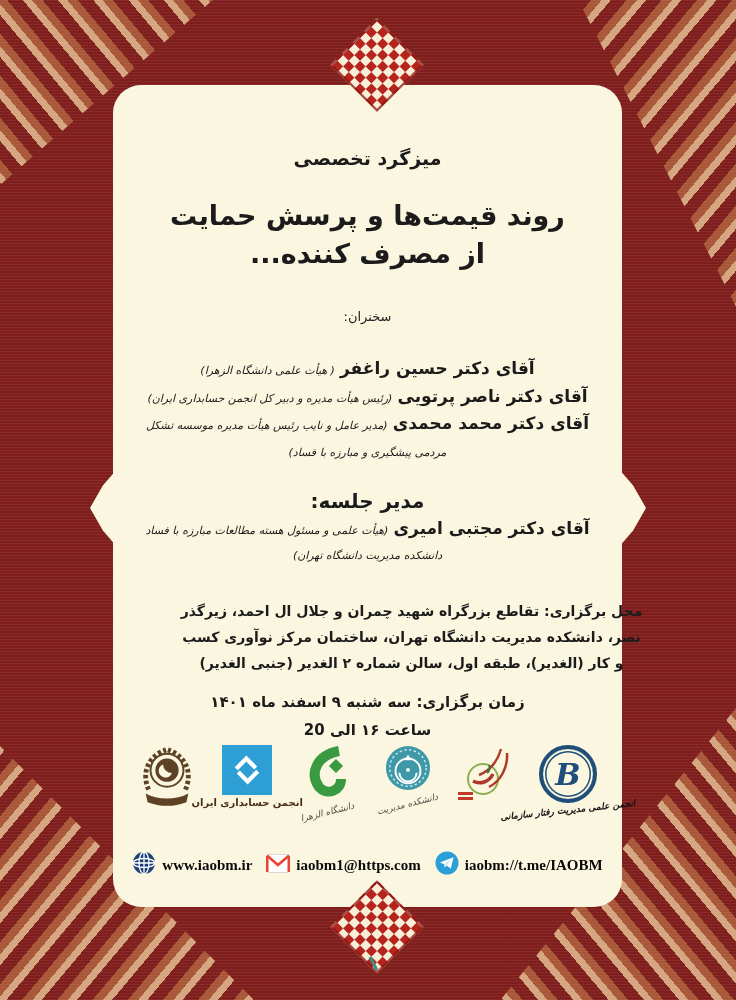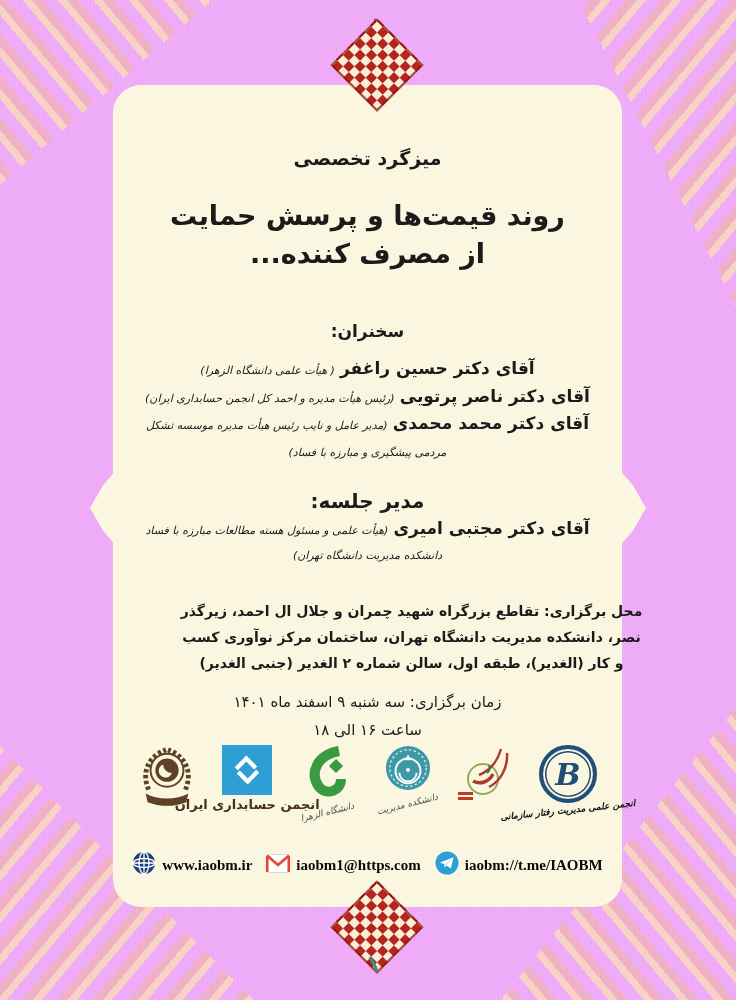--- a/index.html
+++ b/index.html
@@ -1,17 +1,17 @@
 <!DOCTYPE html>
 <html lang="fa"><head>
 <meta charset="utf-8">
 <style>
   html,body{margin:0;padding:0;}
   .stage{position:relative;width:736px;height:1000px;overflow:hidden;
-         background:#f0abfc;font-family:"DejaVu Sans",sans-serif;}
+         background:#7f1d1d;font-family:"DejaVu Sans",sans-serif;}
   .fabric{position:absolute;inset:0;pointer-events:none;
     background-image:
       repeating-linear-gradient(0deg, rgba(255,255,255,.06) 0 1px, transparent 1px 3px),
       repeating-linear-gradient(90deg, rgba(150,95,25,.06) 0 1px, transparent 1px 3px);}
   
   .corner{position:absolute;pointer-events:none;opacity:.8;}
   .corner.tl{left:-8px;top:-8px;width:230px;height:200px;
     background:repeating-linear-gradient(50deg, rgba(253,226,170,0) 0 12px, rgba(253,228,174,.85) 12px 19px, rgba(241,186,106,.45) 19px 27px);
     clip-path:polygon(0 0,100% 0,0 100%);}
   .corner.tr{right:-8px;top:-8px;width:170px;height:330px;
@@ -39,34 +39,34 @@
   .motif.top{left:344px;top:32px;}
   .motif.bottom{left:344px;top:894px;}
   .stem{position:absolute;width:3px;height:15px;background:#2f7d32;}
   .stem.top{left:377px;top:18px;transform:rotate(-28deg);}
   .stem.bottom{left:372px;top:956px;transform:rotate(-28deg);background:#3d8f86;}
 
   .blk{position:absolute;left:0;width:100%;text-align:center;}
   .event-type{top:62px;font-size:19px;font-weight:bold;}
   .title{top:112px;font-size:27px;font-weight:bold;line-height:1.4;
          padding:0 48px;box-sizing:border-box;text-align:center;}
-  .h-speakers{top:236px;font-size:17px;font-weight:bold;}
+  .h-speakers{top:224px;font-size:13px;font-weight:normal;}
   .speakers{top:270px;padding:0 32px;box-sizing:border-box;line-height:1.62;}
   .sp-name{font-size:17px;font-weight:bold;}
   .sp-aff{font-size:11px;font-style:italic;}
   .h-moderator{top:404px;font-size:20px;font-weight:bold;}
   .moderator{top:430px;padding:0 30px;box-sizing:border-box;line-height:1.55;}
   .venue{top:514px;padding:0 22px;box-sizing:border-box;
          font-size:14px;font-weight:bold;line-height:1.85;margin-left:44px;}
-  .schedule{top:604px;font-size:15px;font-weight:normal;line-height:1.85;}
+  .schedule{top:604px;font-size:15px;font-weight:bold;line-height:1.85;}
 
   .logos{top:660px;height:100px;direction:ltr;display:flex;align-items:flex-start;
          justify-content:space-between;padding:0 18px;box-sizing:border-box;}
   .logo{display:flex;flex-direction:column;align-items:center;width:72px;}
-  .logo .cap{font-size:13px;font-weight:bold;color:#4a3018;margin-top:2px;
+  .logo .cap{font-size:10px;font-weight:bold;color:#4a3018;margin-top:2px;
              white-space:nowrap;direction:rtl;}
   .cap.slant{transform:rotate(-14deg);font-style:italic;color:#52504a;font-weight:normal;font-size:9px;margin-top:4px;}
   .cap.navy{color:#111;font-style:italic;font-size:9px;transform:rotate(-6deg);}
   .sq-blue{width:50px;height:50px;background:#2e9fd4;display:flex;align-items:center;justify-content:center;}
   .b-ring{width:50px;height:50px;border-radius:50%;border:4px solid #1f4e79;
           box-shadow:inset 0 0 0 2px #fbf6e0, inset 0 0 0 3.5px #1f4e79;
           display:flex;align-items:center;justify-content:center;
           font-family:"DejaVu Serif",serif;font-style:italic;font-weight:bold;
           font-size:30px;color:#1f4e79;}
 
@@ -89,42 +89,42 @@
     <div class="blk title">روند قیمت‌ها و پرسش حمایت از مصرف کننده...</div>
 
     <div class="blk h-speakers">سخنران:</div>
     <div class="blk speakers">
       <div>
         <span class="sp-name">آقای دکتر حسین راغفر</span>
         <span class="sp-aff">( هیأت علمی دانشگاه الزهرا)</span>
       </div>
       <div>
         <span class="sp-name">آقای دکتر ناصر پرتویی</span>
-        <span class="sp-aff">(رئیس هیأت مدیره و احمد کل انجمن حسابداری ایران)</span>
+        <span class="sp-aff">(رئیس هیأت مدیره و دبیر کل انجمن حسابداری ایران)</span>
       </div>
       <div>
         <span class="sp-name">آقای دکتر محمد محمدی</span>
         <span class="sp-aff">(مدیر عامل و نایب رئیس هیأت مدیره موسسه تشکل مردمی پیشگیری و مبارزه با فساد)</span>
       </div>
     </div>
 
     <div class="blk h-moderator">مدیر جلسه:</div>
     <div class="blk moderator">
       <span class="sp-name">آقای دکتر مجتبی امیری</span>
       <span class="sp-aff">(هیأت علمی و مسئول هسته مطالعات مبارزه با فساد دانشکده مدیریت دانشگاه تهران)</span>
     </div>
 
     <div class="blk venue">
       <span>محل برگزاری:</span>
       <span>تقاطع بزرگراه شهید چمران و جلال ال احمد، زیرگذر نصر، دانشکده مدیریت دانشگاه تهران، ساختمان مرکز نوآوری کسب و کار (الغدیر)، طبقه اول، سالن شماره ۲ الغدیر (جنبی الغدیر)</span>
     </div>
 
     <div class="blk schedule">
       <div>زمان برگزاری: سه شنبه ۹ اسفند ماه ۱۴۰۱</div>
-      <div>ساعت ۱۶ الی ۱۸</div>
+      <div>ساعت ۱۶ الی 20</div>
     </div>
 
     <div class="blk logos">
       <div class="logo">
         <span>
           <svg width="60" height="64" viewBox="0 0 60 66">
             <path d="M11 46 C4 30 9 12 29 5" stroke="#5d4226" stroke-width="5" fill="none" stroke-dasharray="3.5 2.5"></path>
             <path d="M49 46 C56 30 51 12 31 5" stroke="#5d4226" stroke-width="5" fill="none" stroke-dasharray="3.5 2.5"></path>
             <circle cx="30" cy="26" r="17" fill="none" stroke="#5d4226" stroke-width="2"></circle>
             <circle cx="30" cy="26" r="12" fill="#5d4226"></circle>

